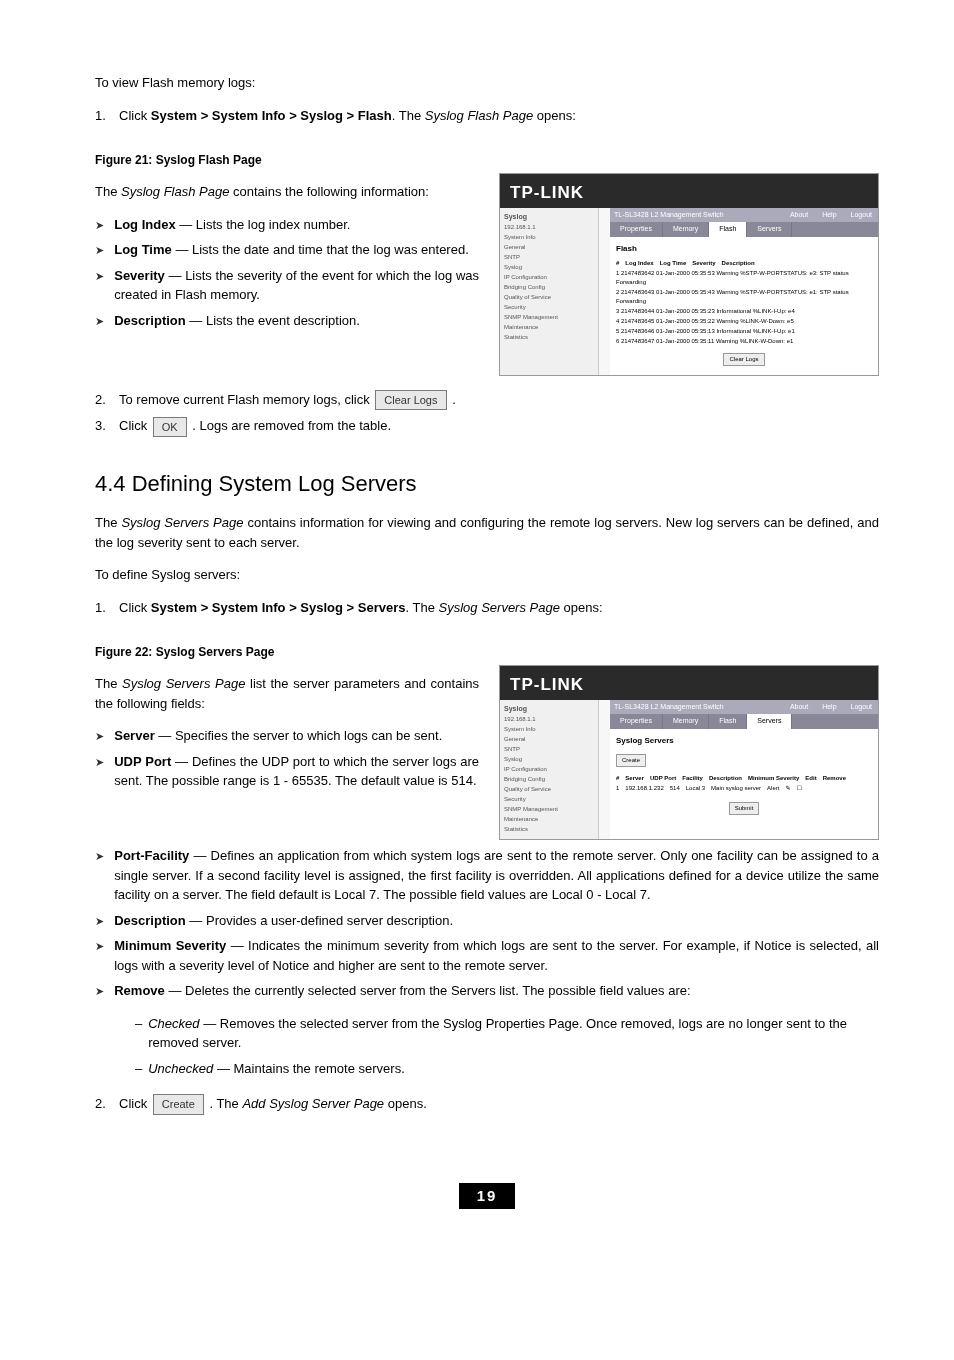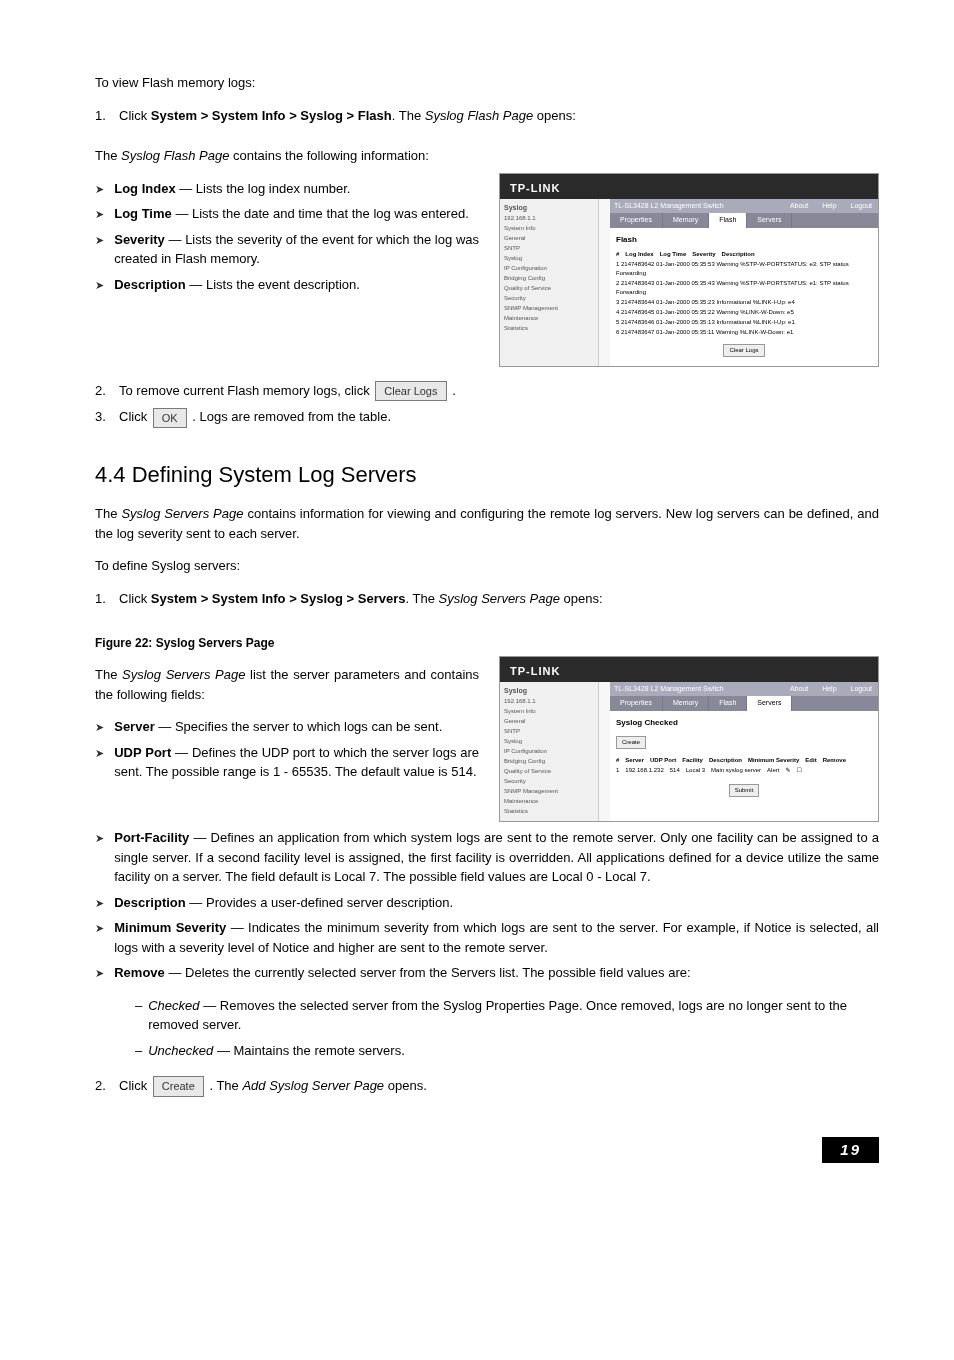--- a/index.html
+++ b/index.html
@@ -26,21 +26,21 @@
     font-size: 7px;
     width: 380px;
     box-sizing: border-box;
   }
   .sc-top {
     background: #2a2a2a;
     color: #fff;
     padding: 6px 10px 2px;
     font-weight: bold;
     letter-spacing: 1px;
-    font-size: 11px;
+    font-size: 17px;
   }
   .sc-body { display: flex; gap: 11px; }
   .sc-sidebar {
     width: 90px;
     background: #f0f0f0;
     padding: 4px;
     font-size: 6px;
     color: #555;
     border-right: 1px solid #ccc;
   }
@@ -73,23 +73,22 @@
     border: 1px solid #7a7a7a;
     background: #e8e8e8;
     padding: 1px 8px;
     font-size: 11px;
     color: #333;
     vertical-align: middle;
     margin: 0 2px;
   }
   h2.section { font-size: 22px; font-weight: normal; margin: 30px 0 12px; }
   .page-footer {
-    text-align: right;
-    margin-top: 40px;
-    font-style: italic;
+    text-align: center;
+    margin-top: 68px;
   }
   .page-num-box {
     display: inline-block;
     background: #000;
     color: #fff;
     font-weight: bold;
     padding: 2px 18px;
     font-size: 15px;
     letter-spacing: 2px;
   }
@@ -104,20 +103,21 @@
   <li>
     <span class="num">1.</span>
     <span>
       <span>Click </span><b>System &gt; System Info &gt; Syslog &gt; Flash</b><span>. The </span><em>Syslog Flash Page</em><span> opens:</span>
     </span>
   </li>
 </ol>
 
 <div class="columns">
   <div class="left-col">
+    <p class="fig-caption">Figure 21: Syslog Flash Page</p>
     <p>
       <span>The </span><em>Syslog Flash Page</em><span> contains the following information:</span>
     </p>
     <ul class="bullets">
       <li>
           <span class="arrow">➤</span>
           <span><b>Log Index</b><span> — Lists the log index number.</span></span>
         </li>
       <li>
           <span class="arrow">➤</span>
@@ -270,21 +270,21 @@
               <span>Logout</span>
             </div>
           </div>
           <div class="sc-tabs">
             <div class="sc-tab">Properties</div>
             <div class="sc-tab">Memory</div>
             <div class="sc-tab">Flash</div>
             <div class="sc-tab active">Servers</div>
           </div>
           <div class="sc-content">
-            <div class="sc-h">Syslog Checked</div>
+            <div class="sc-h">Syslog Servers</div>
             <span class="sc-btn">Create</span>
             <div class="sc-row sc-th" style="margin-top:4px;">
               <span>#</span>
               <span>Server</span>
               <span>UDP Port</span>
               <span>Facility</span>
               <span>Description</span>
               <span>Minimum Severity</span>
               <span>Edit</span>
               <span>Remove</span>

